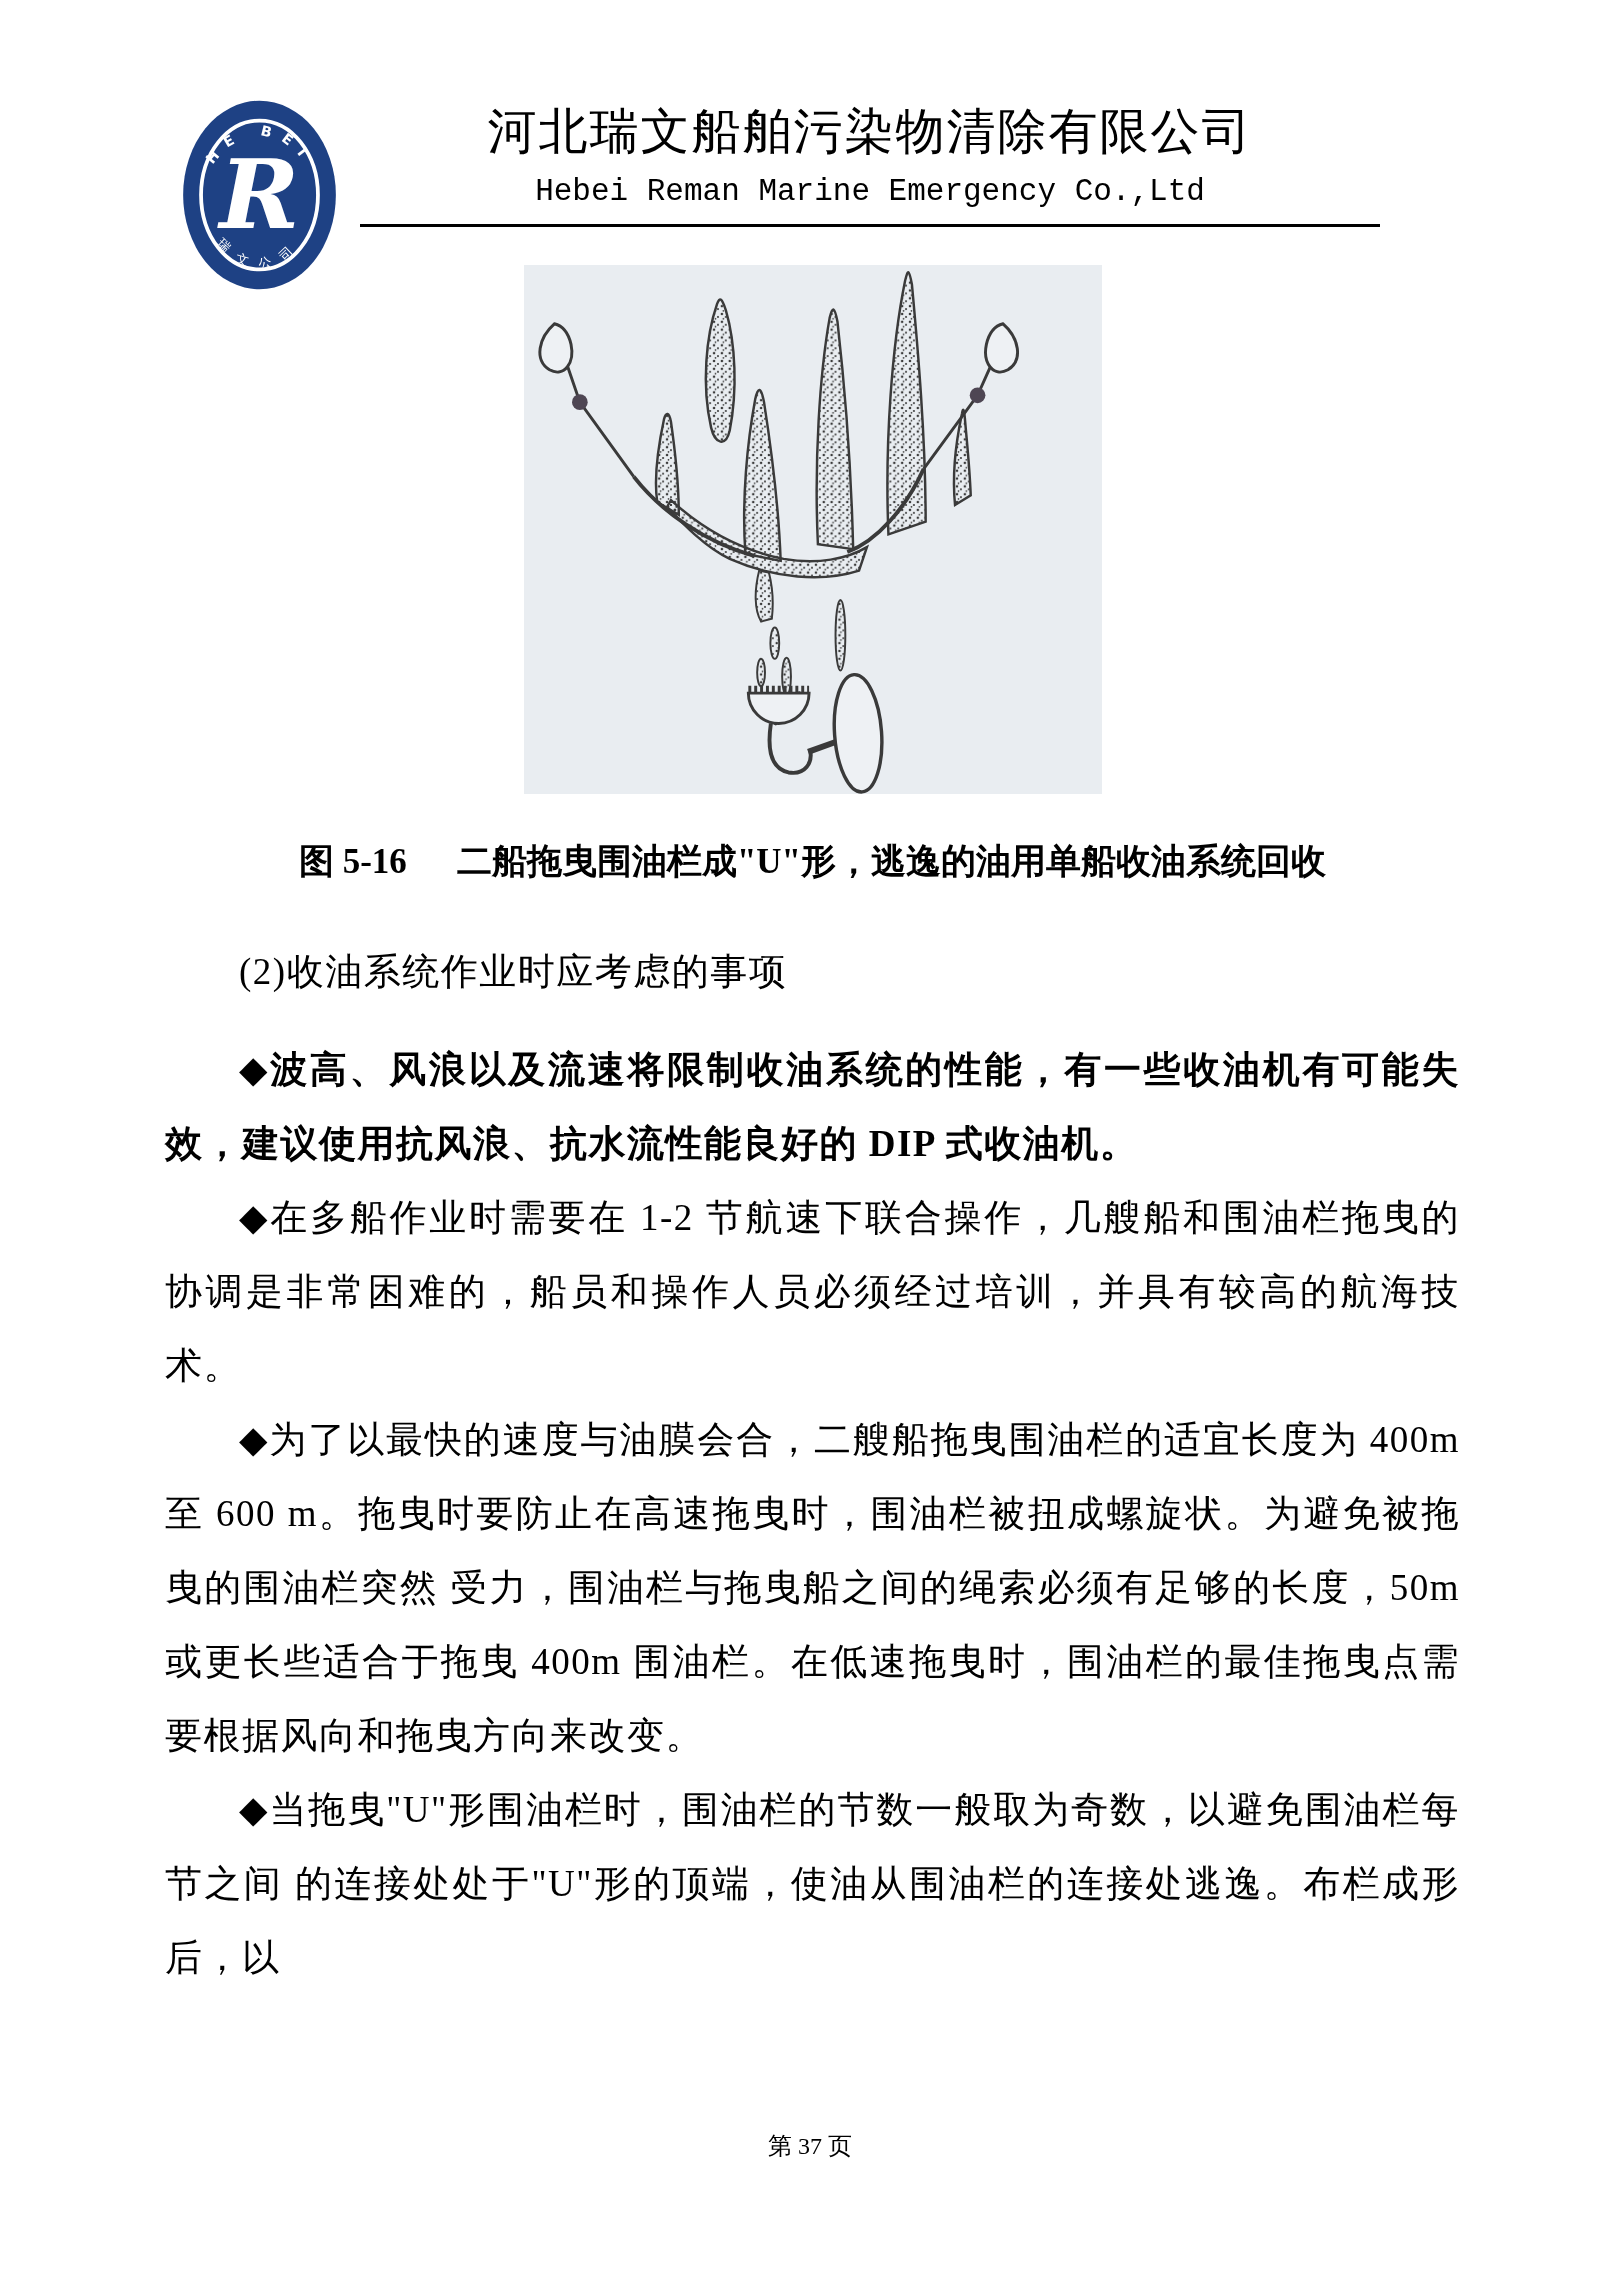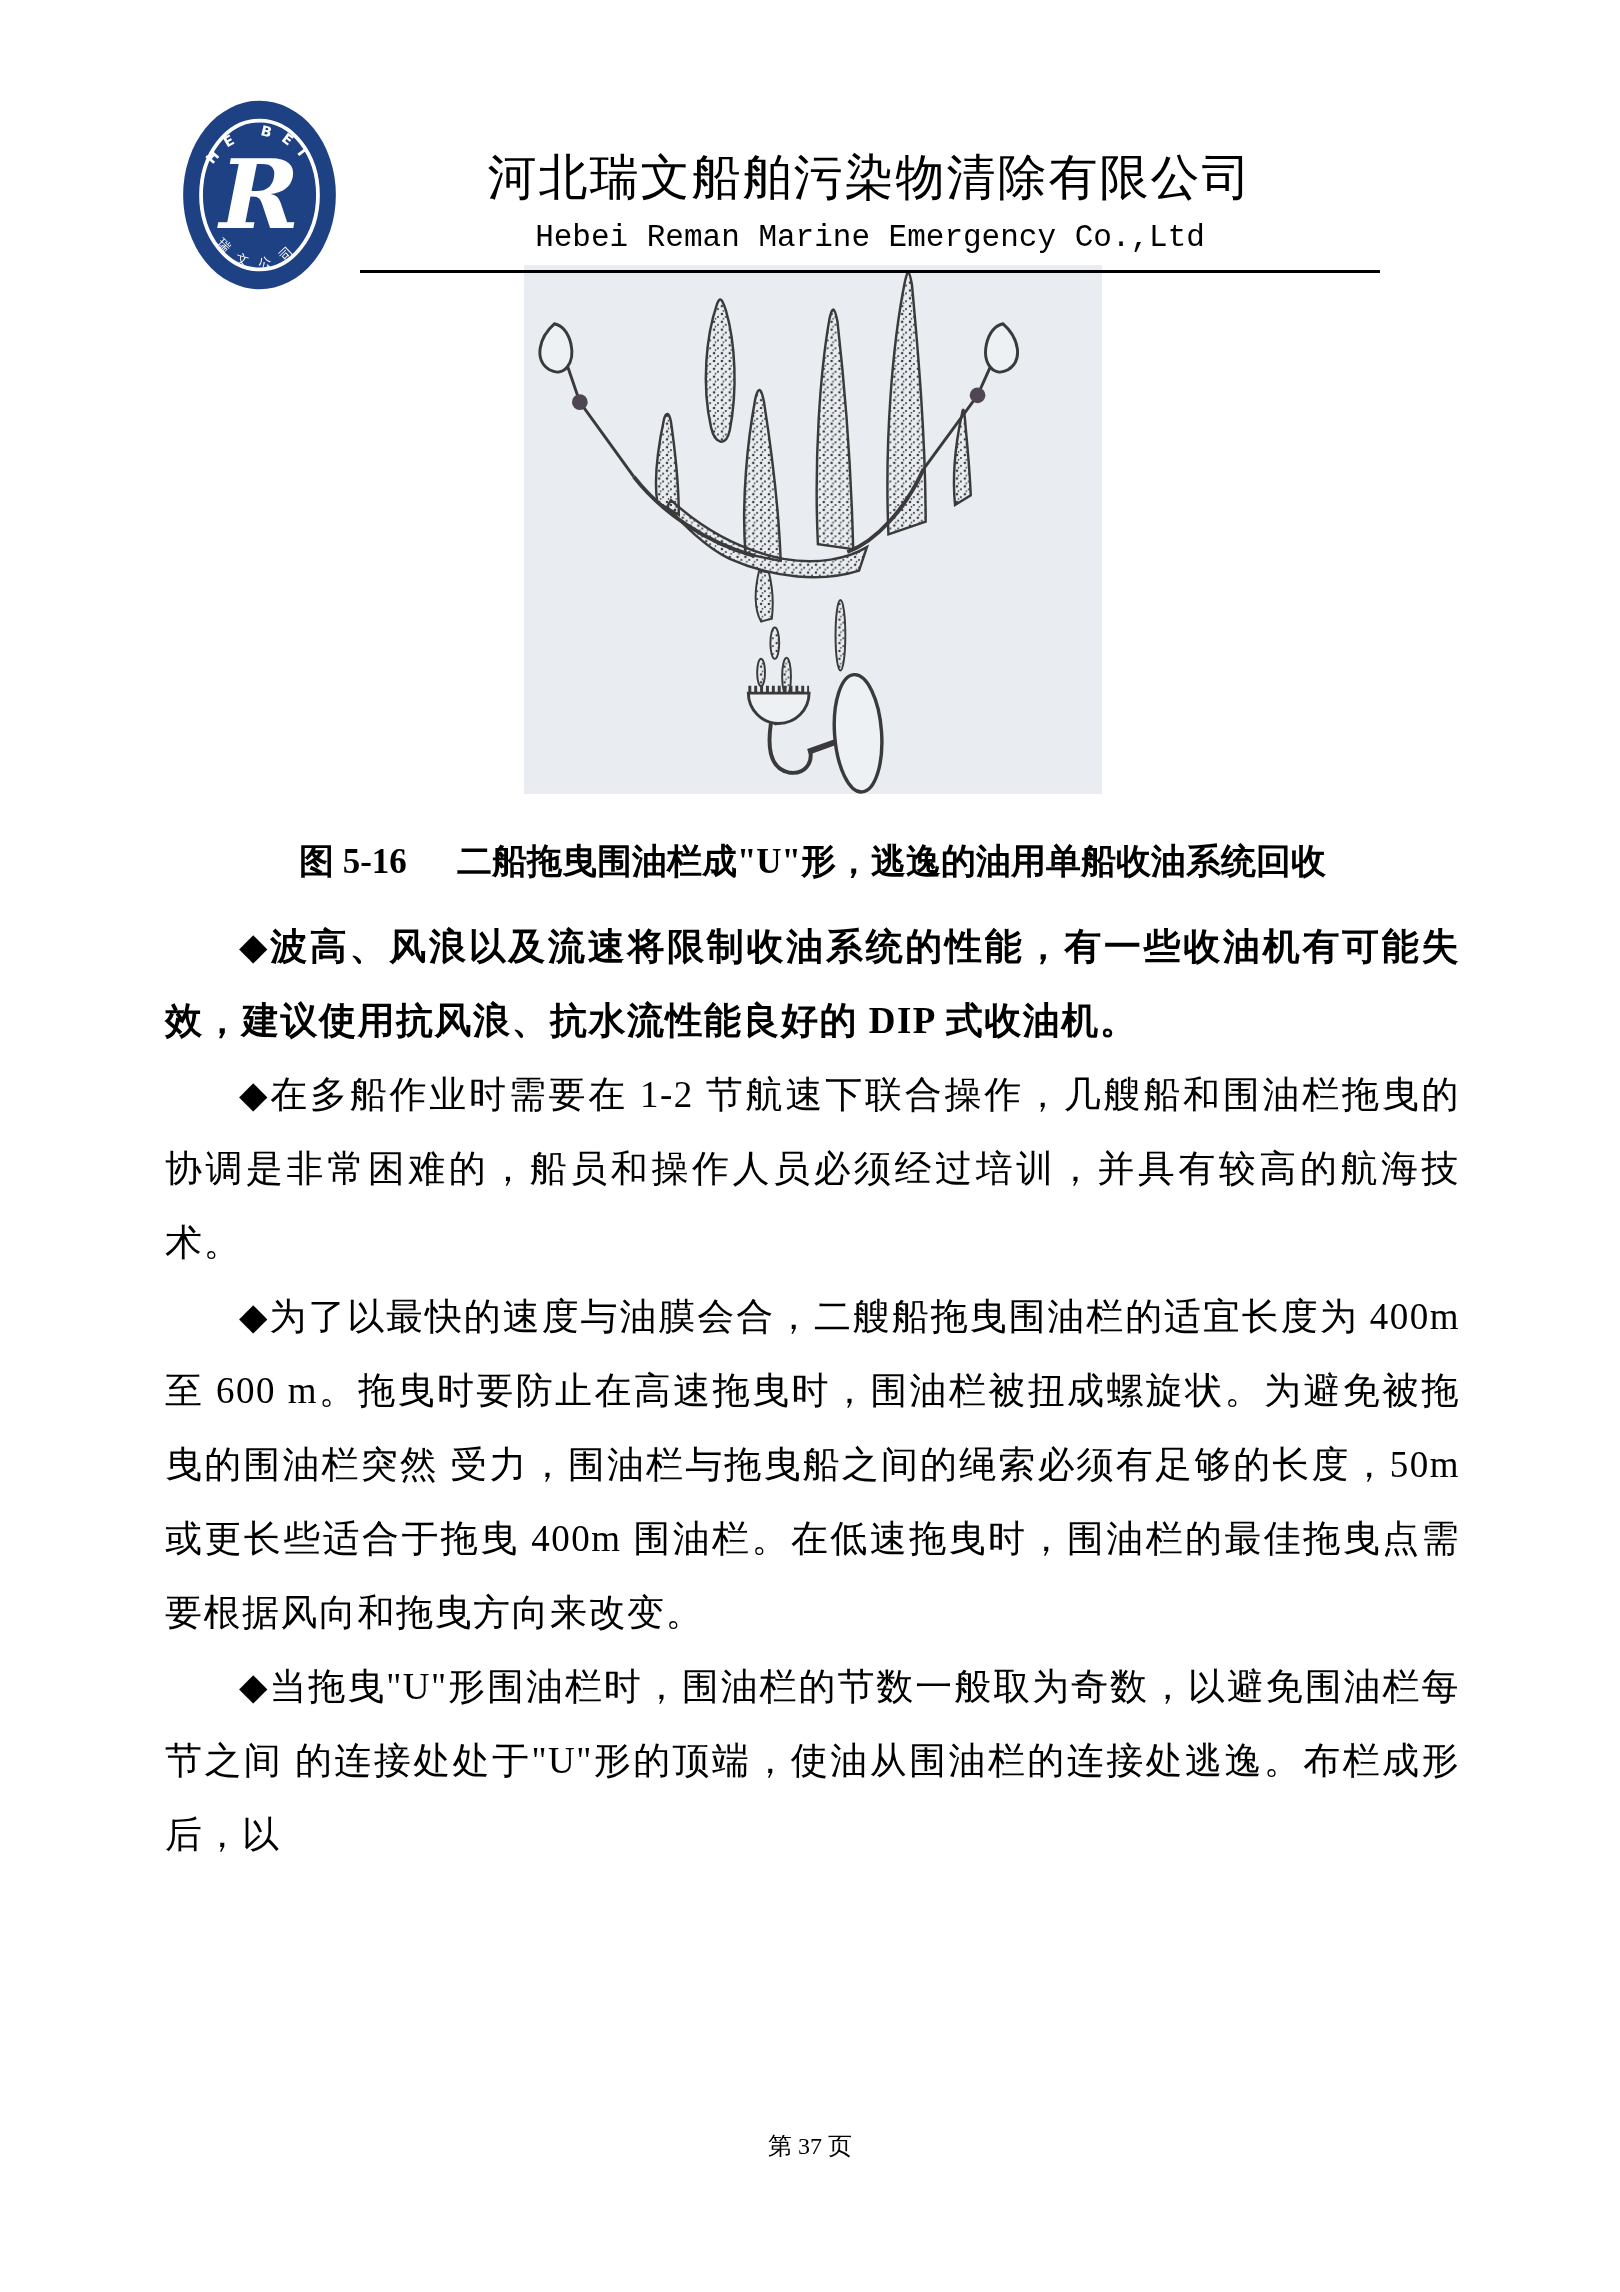--- a/index.html
+++ b/index.html
@@ -13,21 +13,20 @@
   .page { position: relative; width: 1620px; height: 2293px; background: #fff; overflow: hidden; }
 
   
   .header { position: relative; height: 306px; }
   .logo-svg { position: absolute; left: 179px; top: 96px; width: 161px; height: 198px; }
   .titles {
     position: absolute; left: 360px; top: 100px; width: 1020px;
     text-align: center;
     border-bottom: 3.9px solid #000;
     padding-bottom: 3.9px;
-    margin-top: 46px;
   }
   .title-zh {
     font-size: 49px; line-height: 63px;
     letter-spacing: 2px; white-space: nowrap;
   }
   .title-en {
     font-family: "Liberation Mono", "DejaVu Sans Mono", monospace;
     font-size: 31px; line-height: 57px; white-space: nowrap;
   }
 
@@ -145,20 +144,21 @@
           <path d="M252,468 C248,495 252,514 270,518 C287,521 295,508 292,495" fill="none" stroke="#3a3a3a" stroke-width="4"></path>
           <line x1="290" y1="497" x2="318" y2="487" stroke="#3a3a3a" stroke-width="6"></line>
         </g>
       </svg>
     </figure>
 
     <p class="figure-caption">
       <span class="cap-label">图 5-16</span><span>二船拖曳围油栏成"U"形，逃逸的油用单船收油系统回收</span>
     </p>
 
+    <p class="body-text section-heading">(2)收油系统作业时应考虑的事项</p>
 
     <p class="body-text bullet-first">◆波高、风浪以及流速将限制收油系统的性能，有一些收油机有可能失效，建议使用抗风浪、抗水流性能良好的 DIP 式收油机。</p>
     <p class="body-text">◆在多船作业时需要在 1-2 节航速下联合操作，几艘船和围油栏拖曳的协调是非常困难的，船员和操作人员必须经过培训，并具有较高的航海技术。</p>
     <p class="body-text">◆为了以最快的速度与油膜会合，二艘船拖曳围油栏的适宜长度为 400m 至 600 m。拖曳时要防止在高速拖曳时，围油栏被扭成螺旋状。为避免被拖曳的围油栏突然 受力，围油栏与拖曳船之间的绳索必须有足够的长度，50m 或更长些适合于拖曳 400m 围油栏。在低速拖曳时，围油栏的最佳拖曳点需要根据风向和拖曳方向来改变。</p>
     <p class="body-text">◆当拖曳"U"形围油栏时，围油栏的节数一般取为奇数，以避免围油栏每节之间 的连接处处于"U"形的顶端，使油从围油栏的连接处逃逸。布栏成形后，以</p>
   </main>
 
   <footer class="footer">
     <span>第 37 页</span>
   </footer>

